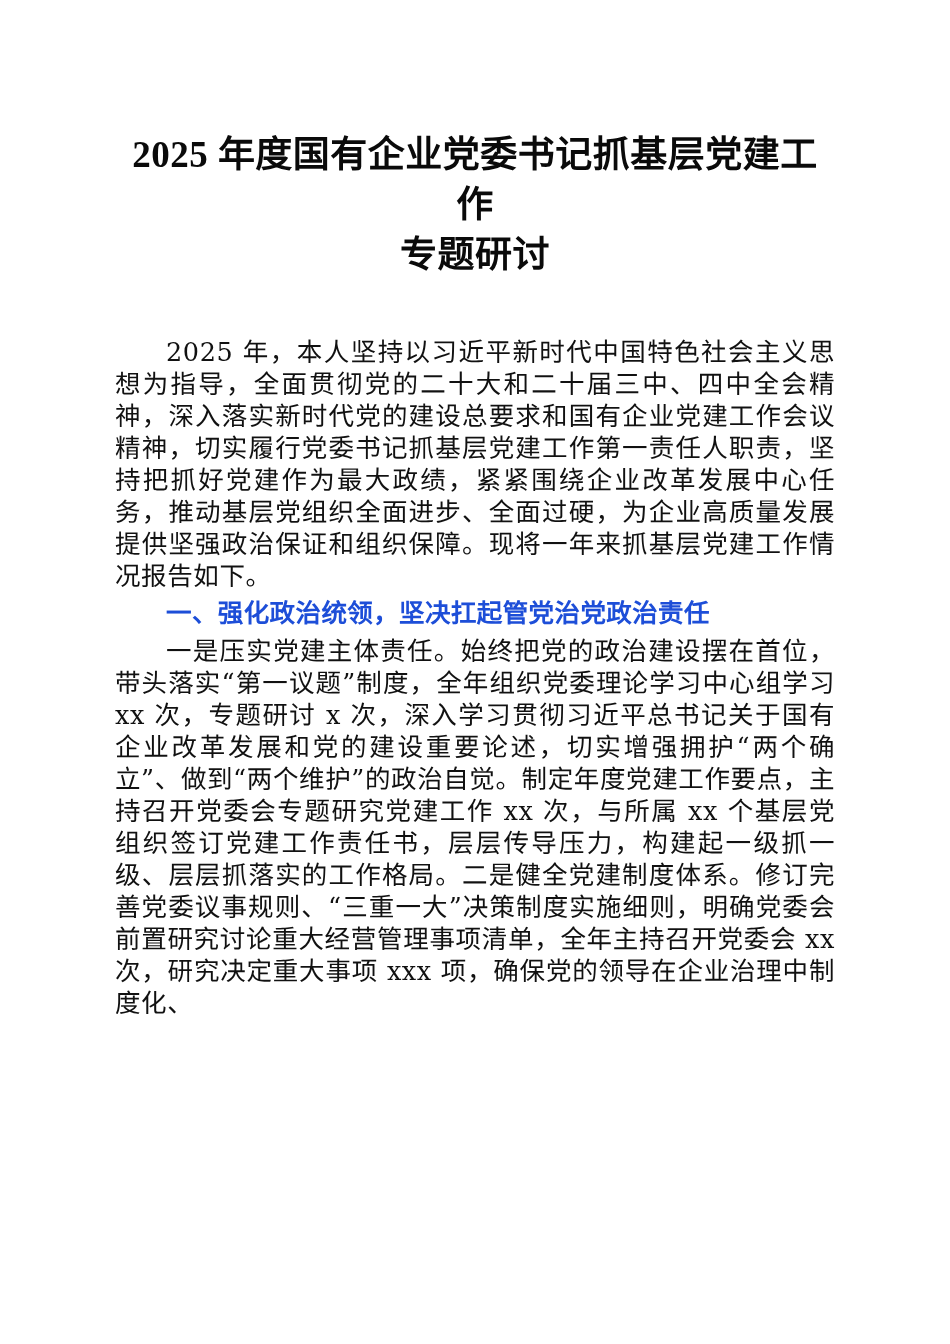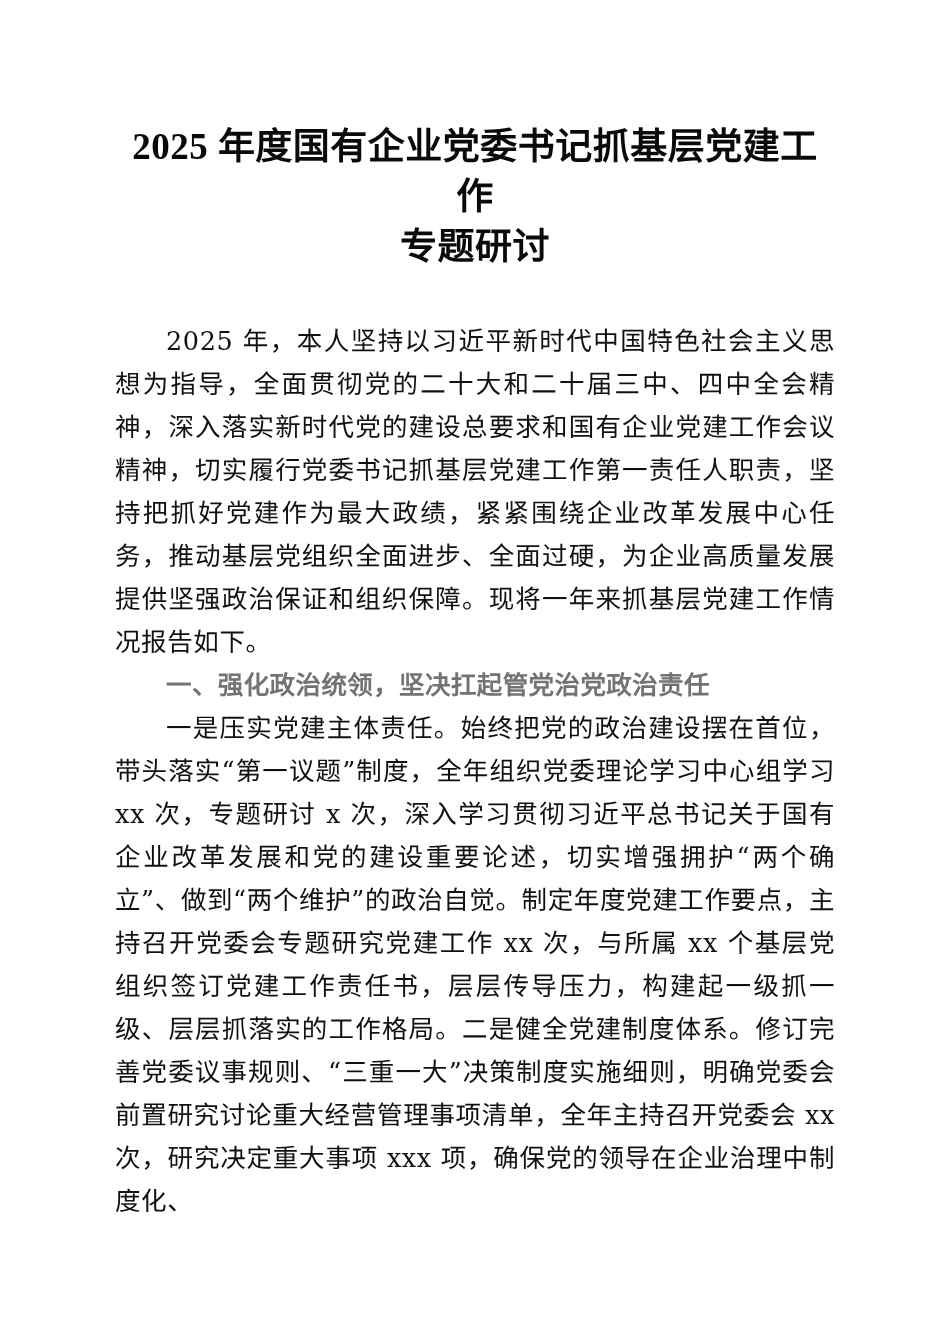--- a/index.html
+++ b/index.html
@@ -28,42 +28,42 @@
 
   .doc-body {
     position: absolute;
     left: 115px;
     top: 0;
     width: 720px;
   }
 
   
   .doc-title {
-    margin: 0;
+    margin: 8px;
     padding: 0;
     font-family: "Liberation Serif", "DejaVu Serif", serif;
     font-weight: 700;
     font-size: 37px;
     line-height: 50px;
     text-align: center;
     letter-spacing: 0.5px;
     color: #0a0a0a;
     padding-top: 122px;
   }
   .doc-title .t-line {
     display: block;
   }
 
   
   .para {
     margin: 0;
     padding: 0;
     font-family: "DejaVu Serif", "Liberation Serif", serif;
     font-size: 25.5px;
-    line-height: 43px;
+    line-height: 32px;
     color: #111111;
     text-align: justify;
     text-justify: inter-ideograph;
     text-align-last: left;
     letter-spacing: 0.6px;
     font-weight: 400;
   }
   .para.indent {
     text-indent: 2em;
   }
@@ -74,21 +74,21 @@
   
   .section-heading {
     margin: 0;
     padding: 0;
     font-family: "Liberation Sans", "DejaVu Sans", sans-serif;
     font-weight: 700;
     font-size: 25.5px;
     line-height: 43px;
     text-indent: 2em;
     letter-spacing: 0.4px;
-    color: #737373;
+    color: #1d4ed8;
   }
 
   .spacer-sm { height: 8px; }
 </style>
 </head>
 <body>
 
 <div class="page">
   <div class="doc-body">
 

